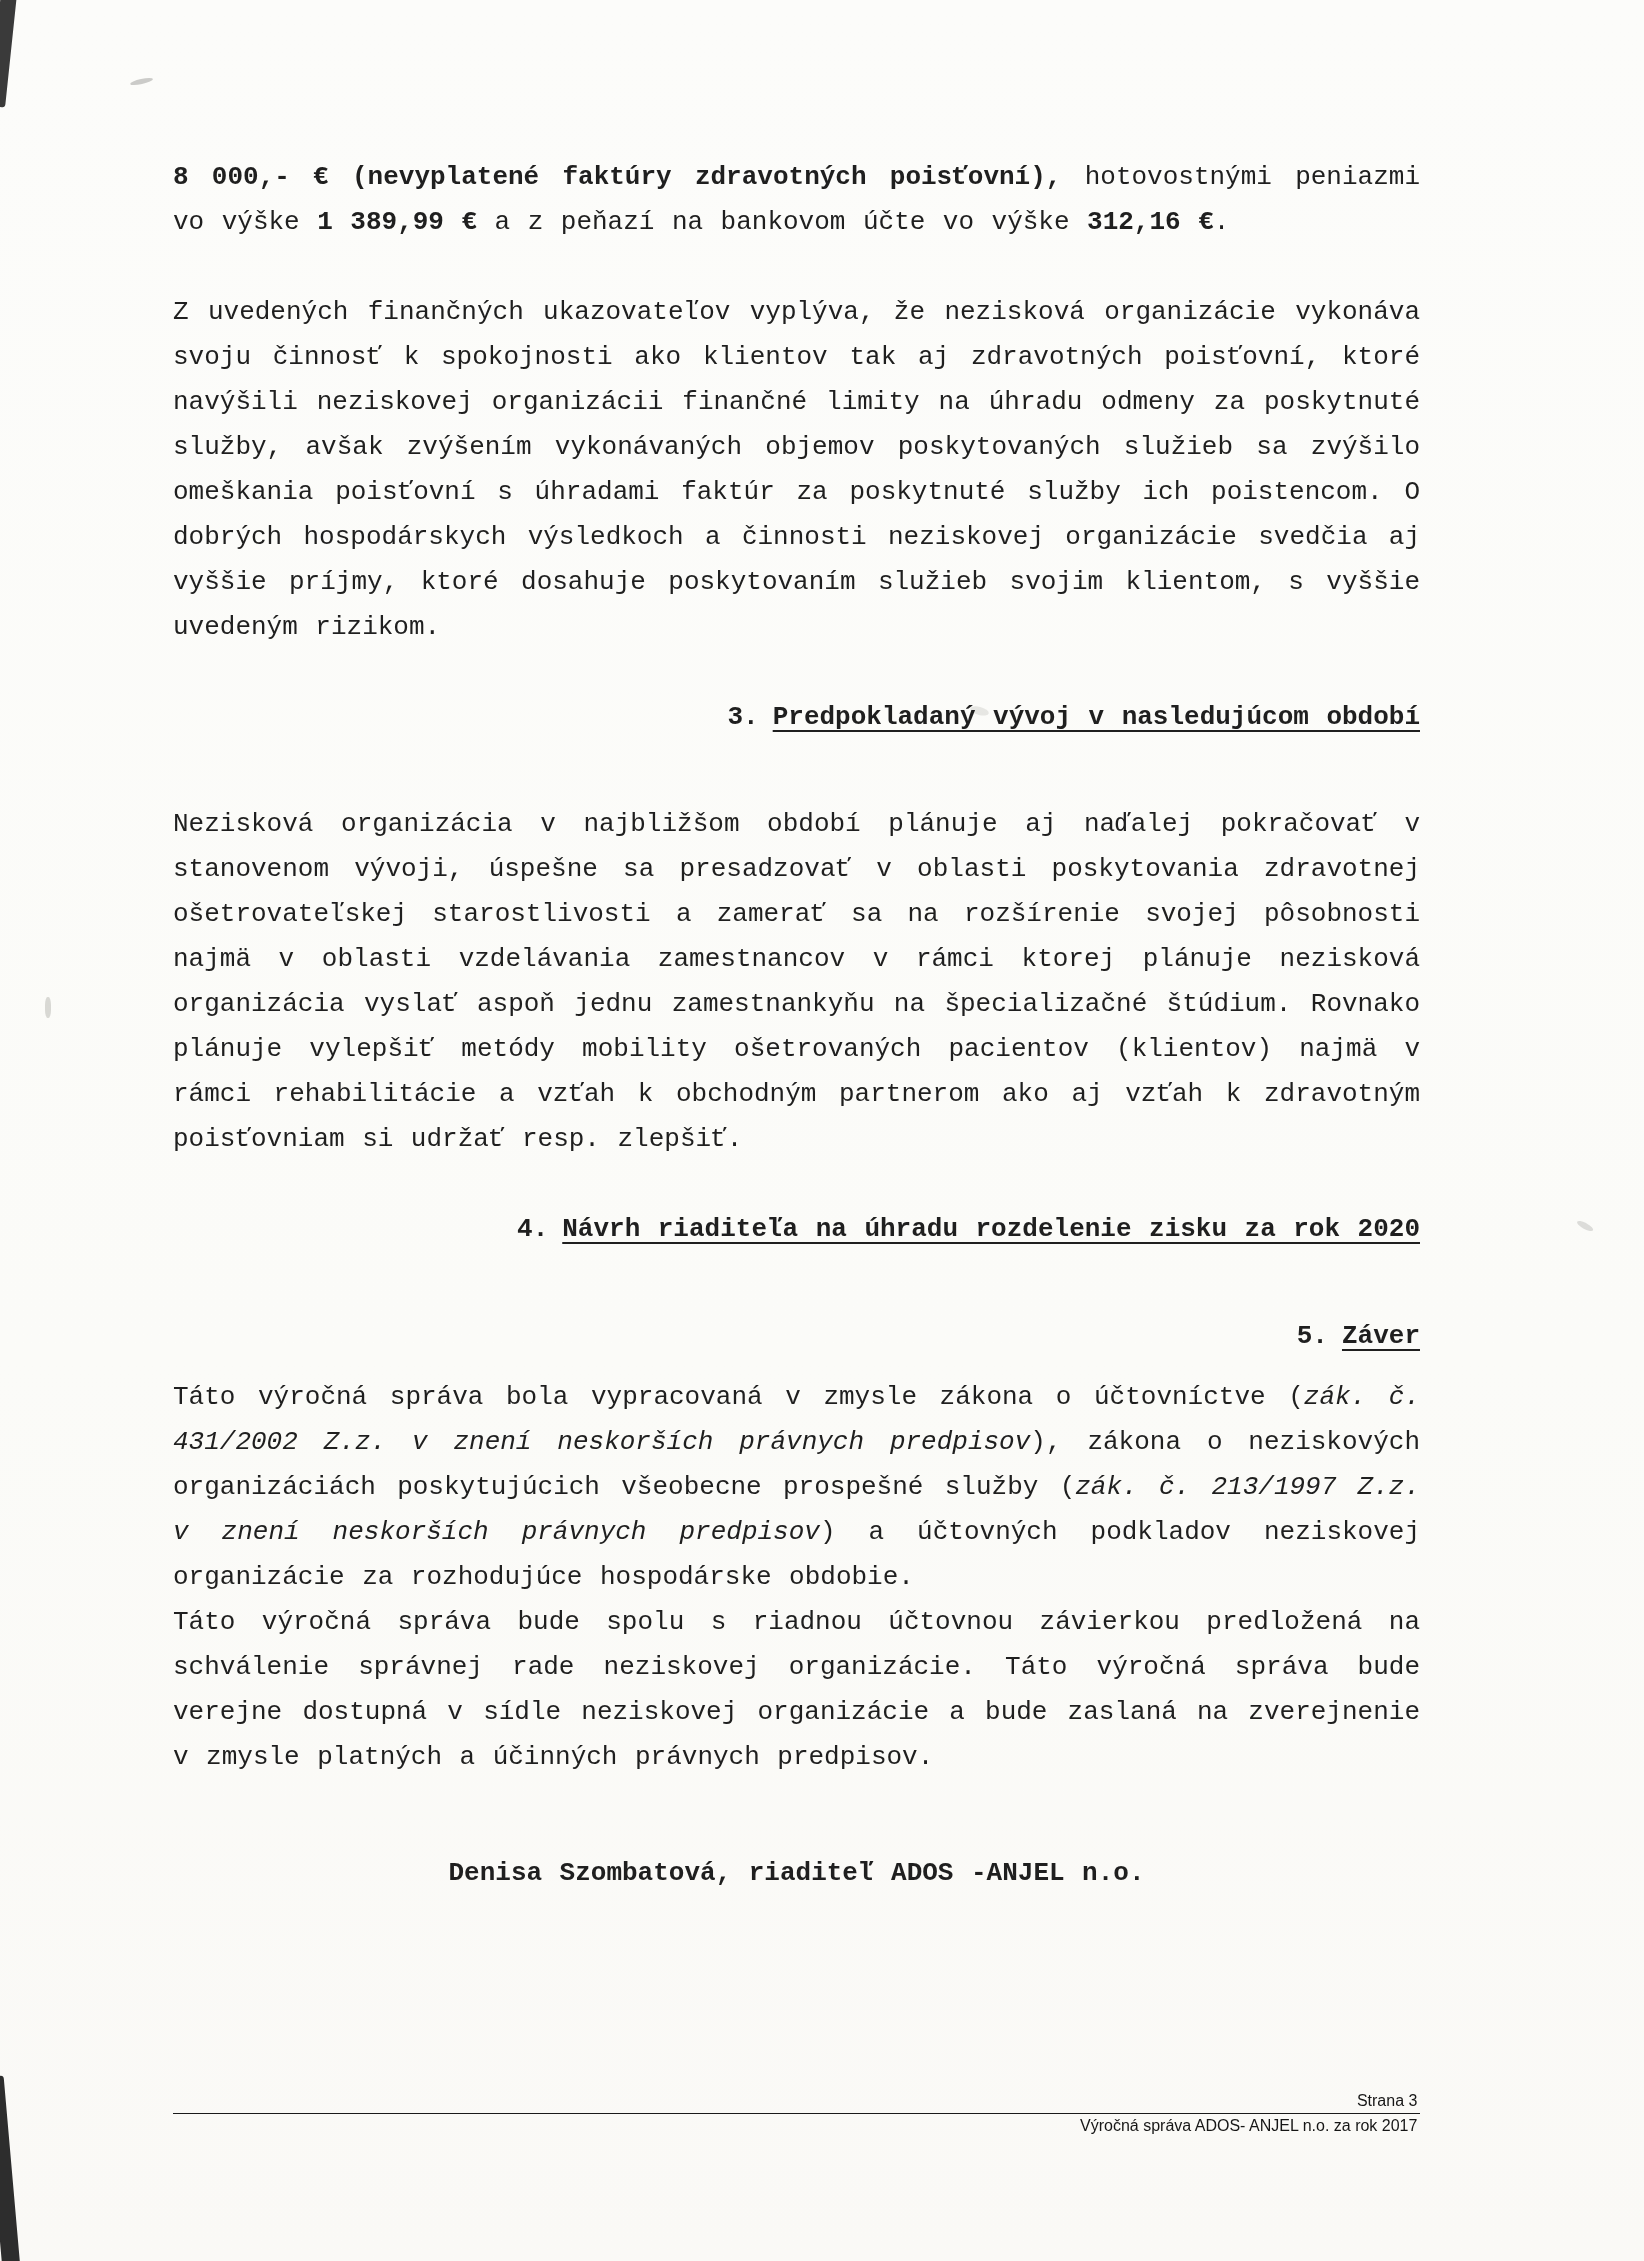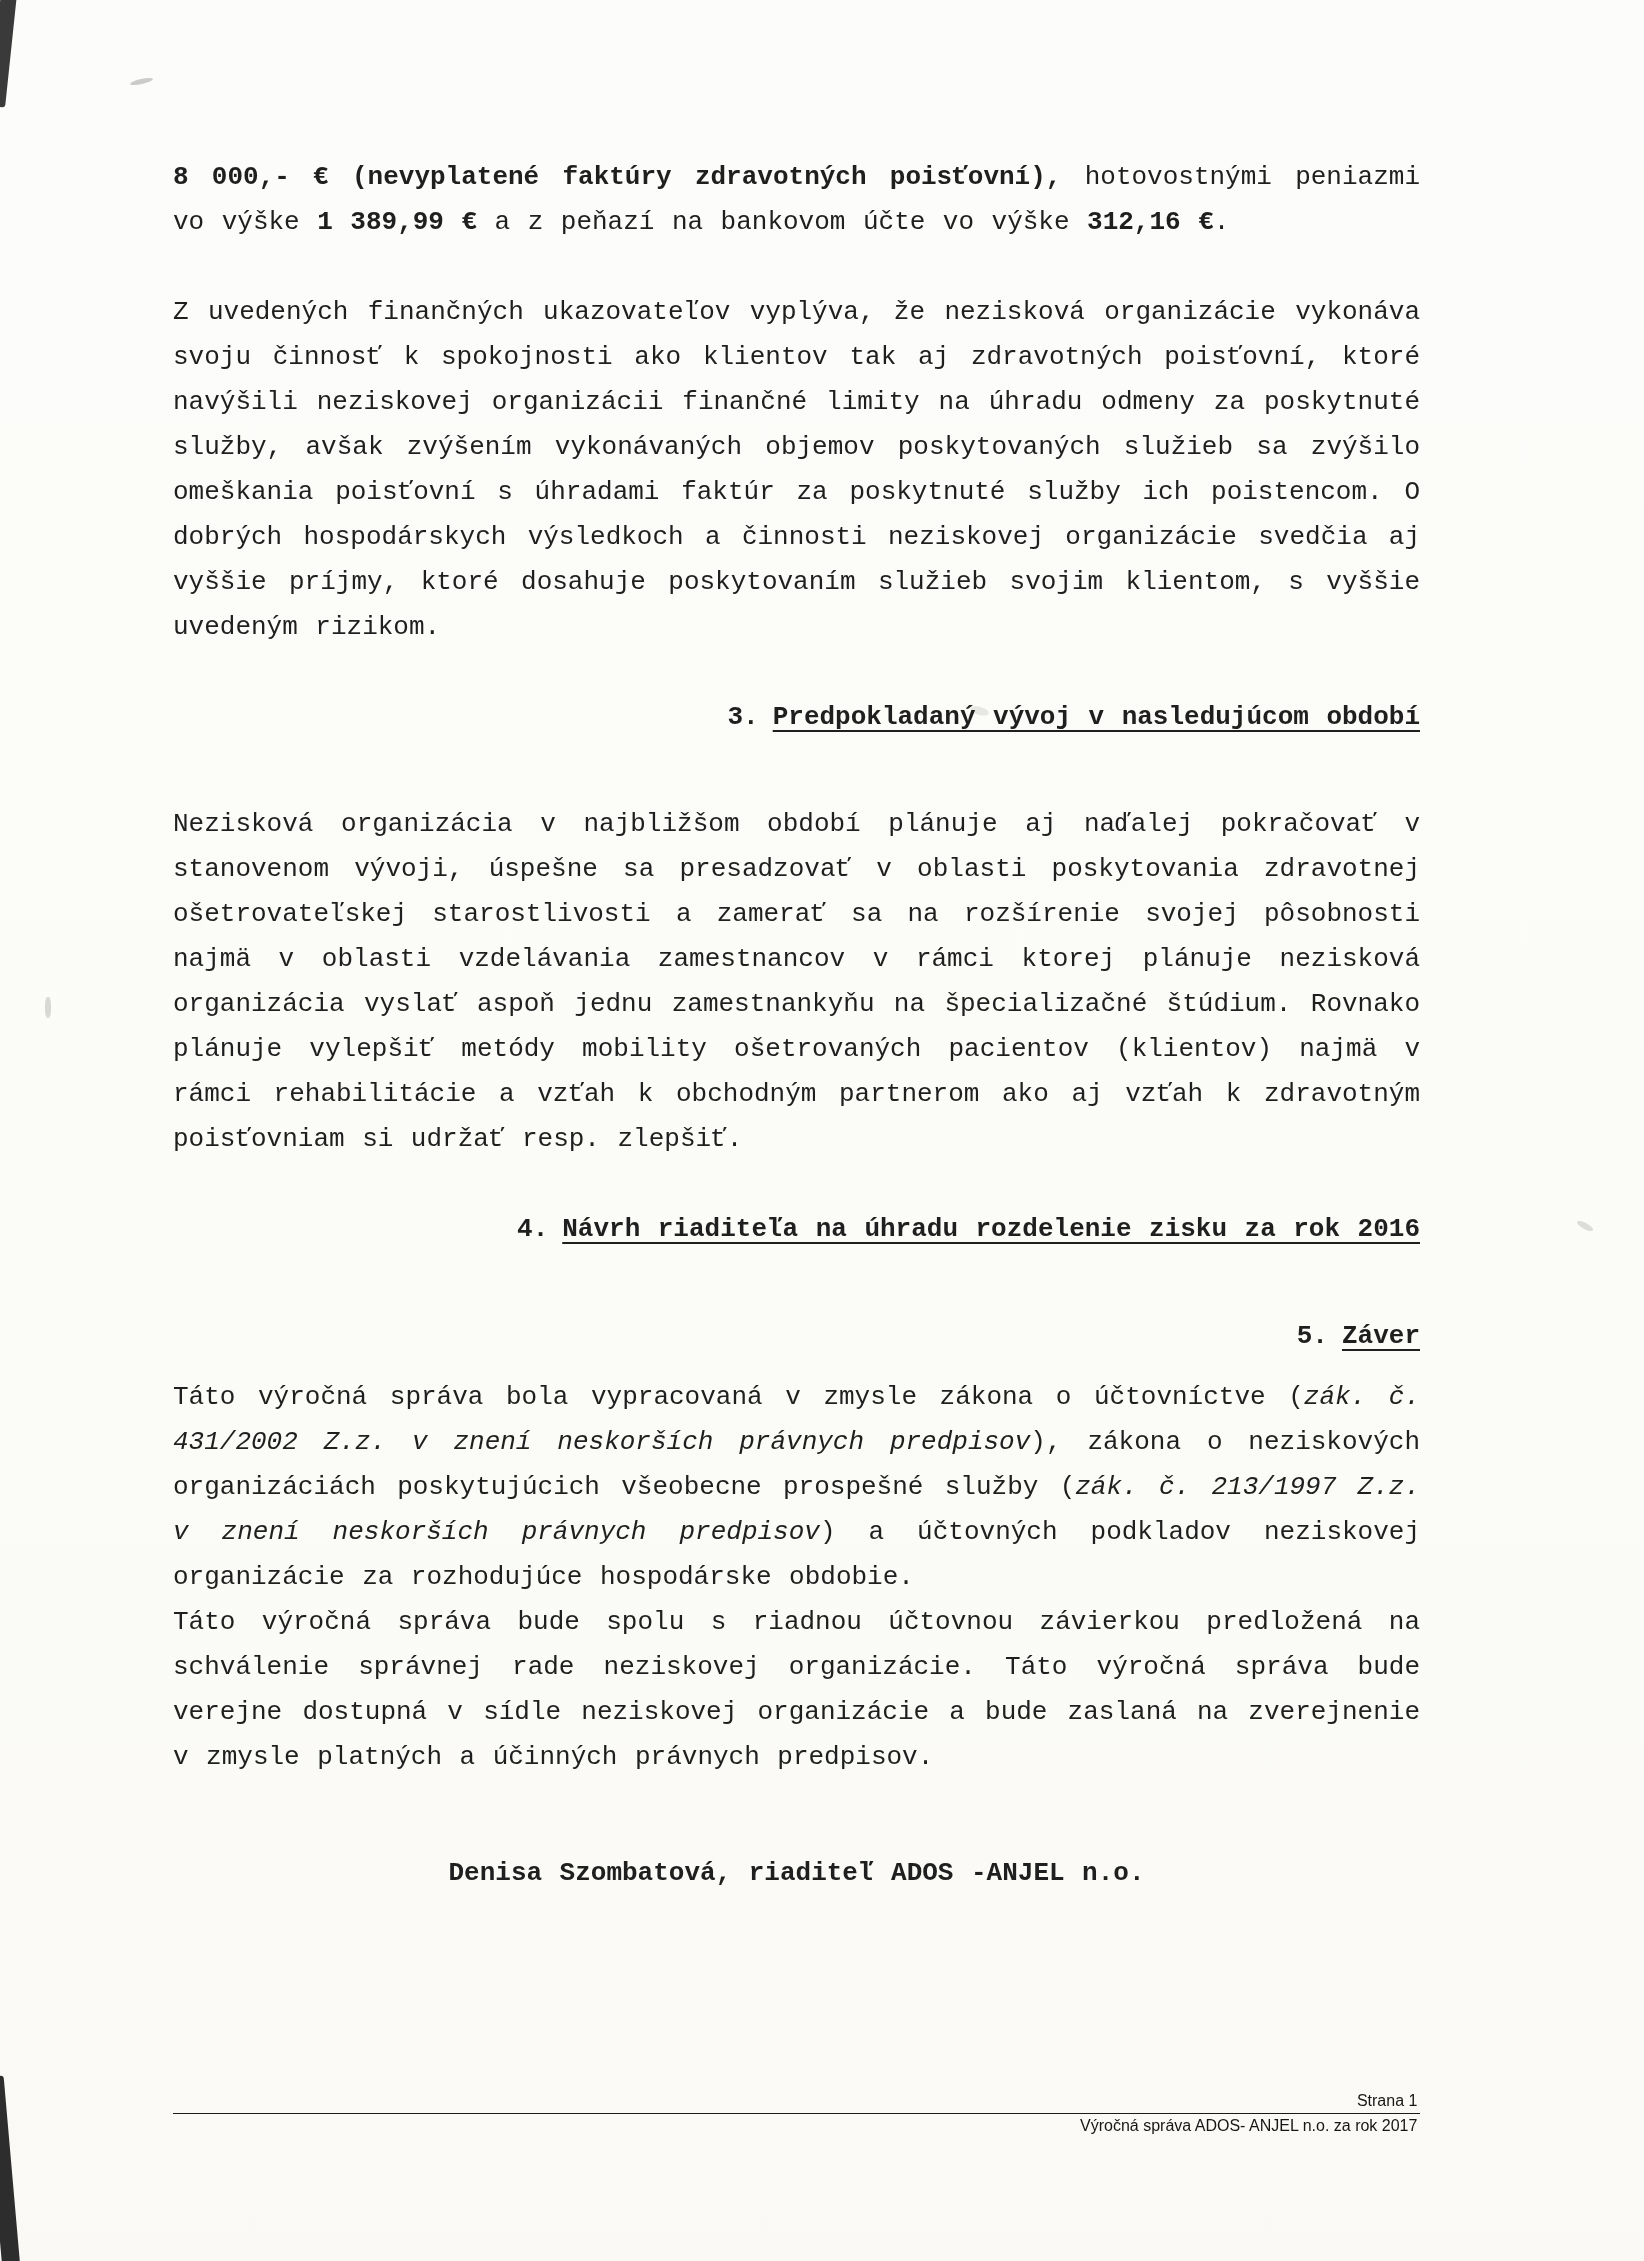--- a/index.html
+++ b/index.html
@@ -90,33 +90,33 @@
   <main class="content">
 
     <p class="para"><span class="b">8 000,- € (nevyplatené faktúry zdravotných poisťovní), </span><span>hotovostnými peniazmi vo výške </span><span class="b">1 389,99 €</span><span> a z peňazí na bankovom účte vo výške </span><span class="b">312,16 €</span><span>.</span></p>
 
     <p class="para">Z uvedených finančných ukazovateľov vyplýva, že nezisková organizácie vykonáva svoju činnosť k spokojnosti ako klientov tak aj zdravotných poisťovní, ktoré navýšili neziskovej organizácii finančné limity na úhradu odmeny za poskytnuté služby, avšak zvýšením vykonávaných objemov poskytovaných služieb sa zvýšilo omeškania poisťovní s úhradami faktúr za poskytnuté služby ich poistencom. O dobrých hospodárskych výsledkoch a činnosti neziskovej organizácie svedčia aj vyššie príjmy, ktoré dosahuje poskytovaním služieb svojim klientom, s vyššie uvedeným rizikom.</p>
 
     <h2 class="heading"><span class="hnum">3.</span><span class="htitle">Predpokladaný vývoj v nasledujúcom období</span></h2>
 
     <p class="para">Nezisková organizácia v najbližšom období plánuje aj naďalej pokračovať v stanovenom vývoji, úspešne sa presadzovať v oblasti poskytovania zdravotnej ošetrovateľskej starostlivosti a zamerať sa na rozšírenie svojej pôsobnosti najmä v oblasti vzdelávania zamestnancov v rámci ktorej plánuje nezisková organizácia vyslať aspoň jednu zamestnankyňu na špecializačné štúdium. Rovnako plánuje vylepšiť metódy mobility ošetrovaných pacientov (klientov) najmä v rámci rehabilitácie a vzťah k obchodným partnerom ako aj vzťah k zdravotným poisťovniam si udržať resp. zlepšiť.</p>
 
-    <h2 class="heading"><span class="hnum">4.</span><span class="htitle">Návrh riaditeľa na úhradu rozdelenie zisku za rok 2016</span></h2>
+    <h2 class="heading"><span class="hnum">4.</span><span class="htitle">Návrh riaditeľa na úhradu rozdelenie zisku za rok 2020</span></h2>
 
 
     <h2 class="heading no-gap"><span class="hnum">5.</span><span class="htitle">Záver</span></h2>
 
     <p class="para tight"><span>Táto výročná správa bola vypracovaná v zmysle zákona o účtovníctve (</span><span class="i">zák. č. 431/2002 Z.z. v znení neskorších právnych predpisov</span><span>), zákona o neziskových organizáciách poskytujúcich všeobecne prospešné služby (</span><span class="i">zák. č. 213/1997 Z.z. v znení neskorších právnych predpisov</span><span>) a účtovných podkladov neziskovej organizácie za rozhodujúce hospodárske obdobie.</span></p>
 
     <p class="para tight">Táto výročná správa bude spolu s riadnou účtovnou závierkou predložená na schválenie správnej rade neziskovej organizácie. Táto výročná správa bude verejne dostupná v sídle neziskovej organizácie a bude zaslaná na zverejnenie v zmysle platných a účinných právnych predpisov.</p>
 
     <p class="signature">Denisa Szombatová, riaditeľ ADOS -ANJEL n.o.</p>
 
   </main>
 
   <footer class="footer">
-    <div class="footer-page">Strana 1</div>
+    <div class="footer-page">Strana 3</div>
     <div class="footer-rule"></div>
     <div class="footer-doc">Výročná správa ADOS- ANJEL n.o. za rok 2017</div>
   </footer>
 
 </div>
 
 
 </body></html>

